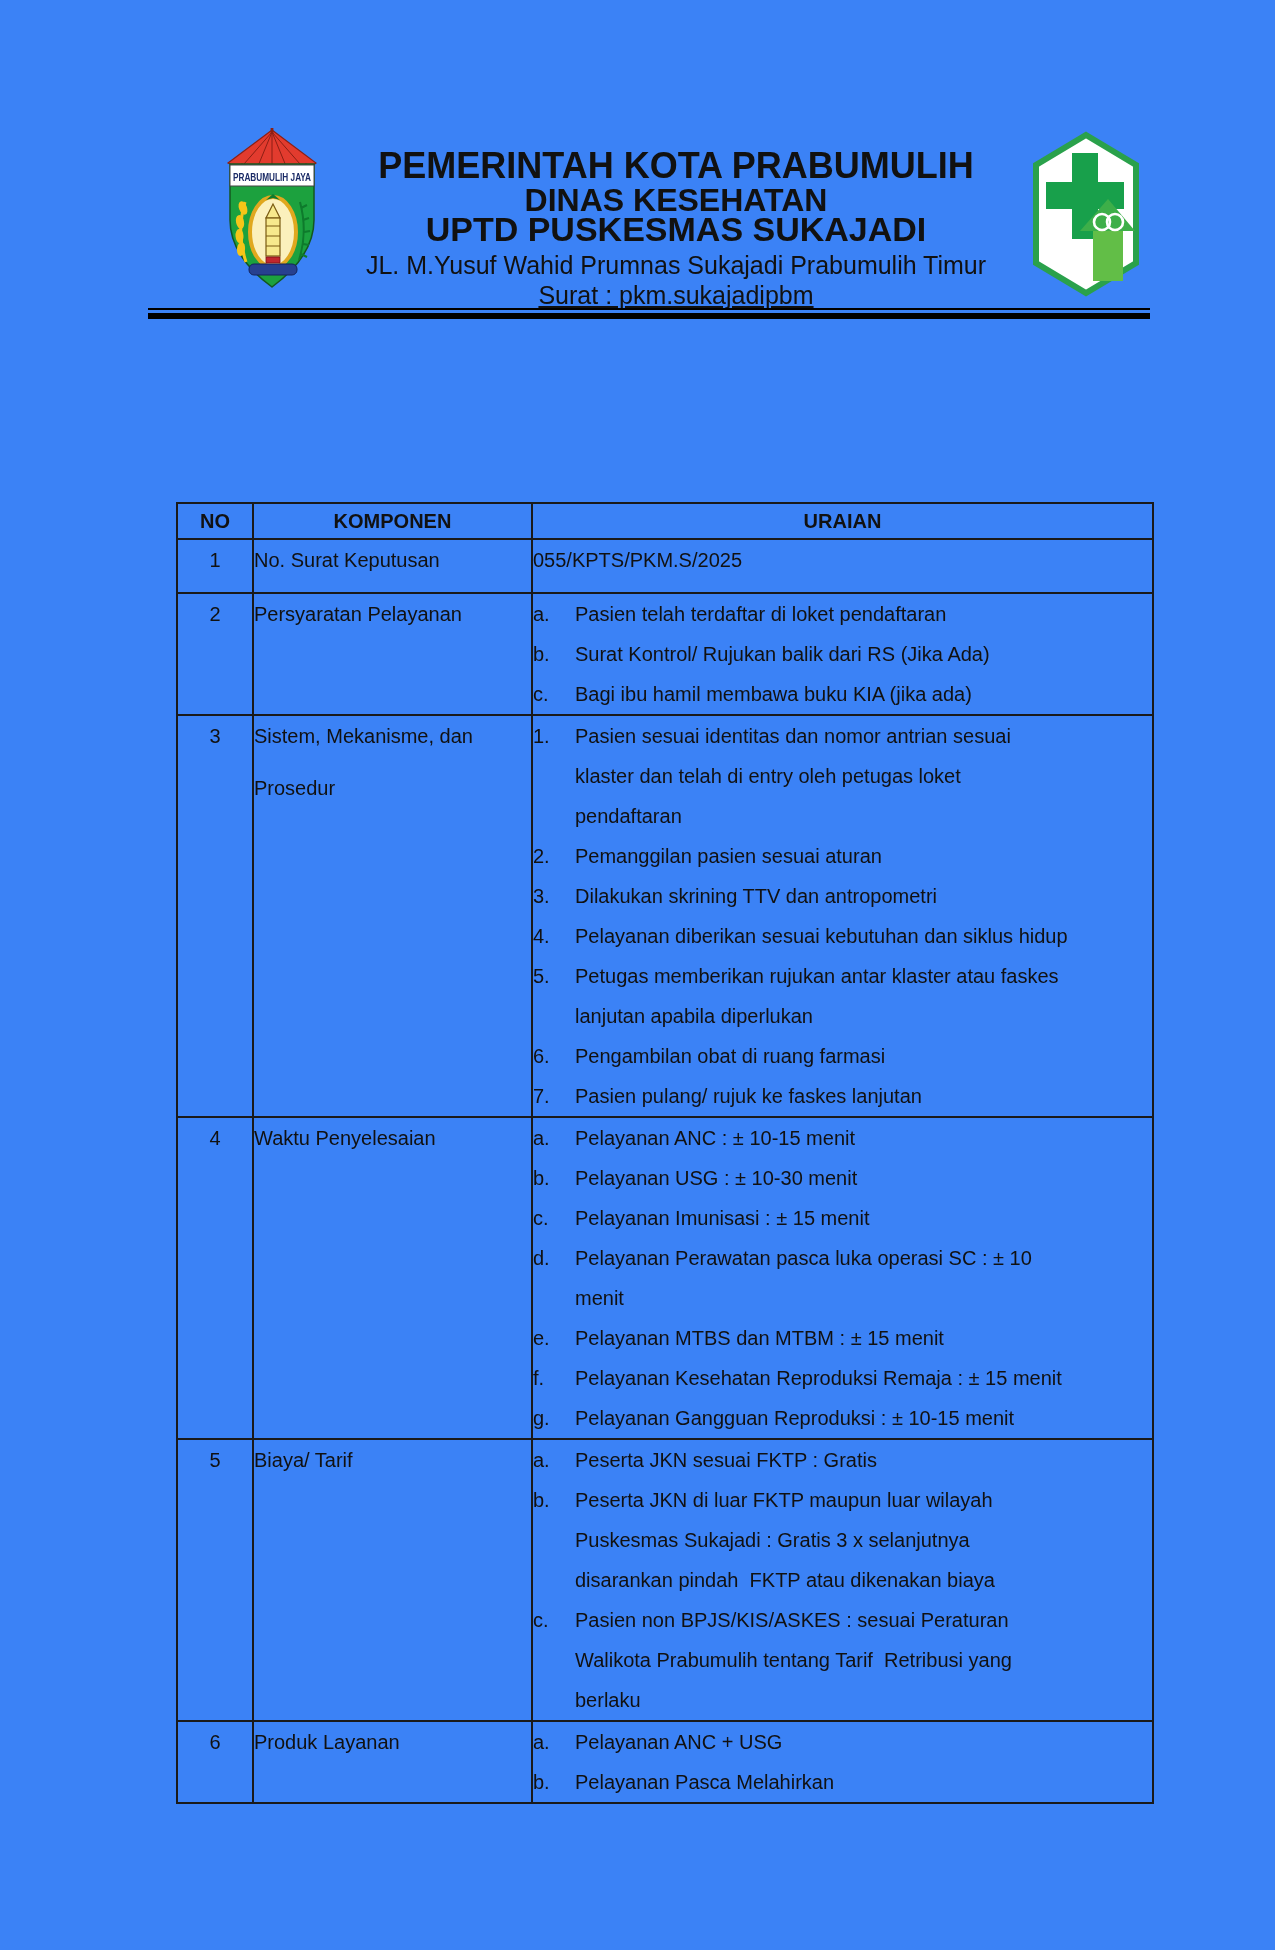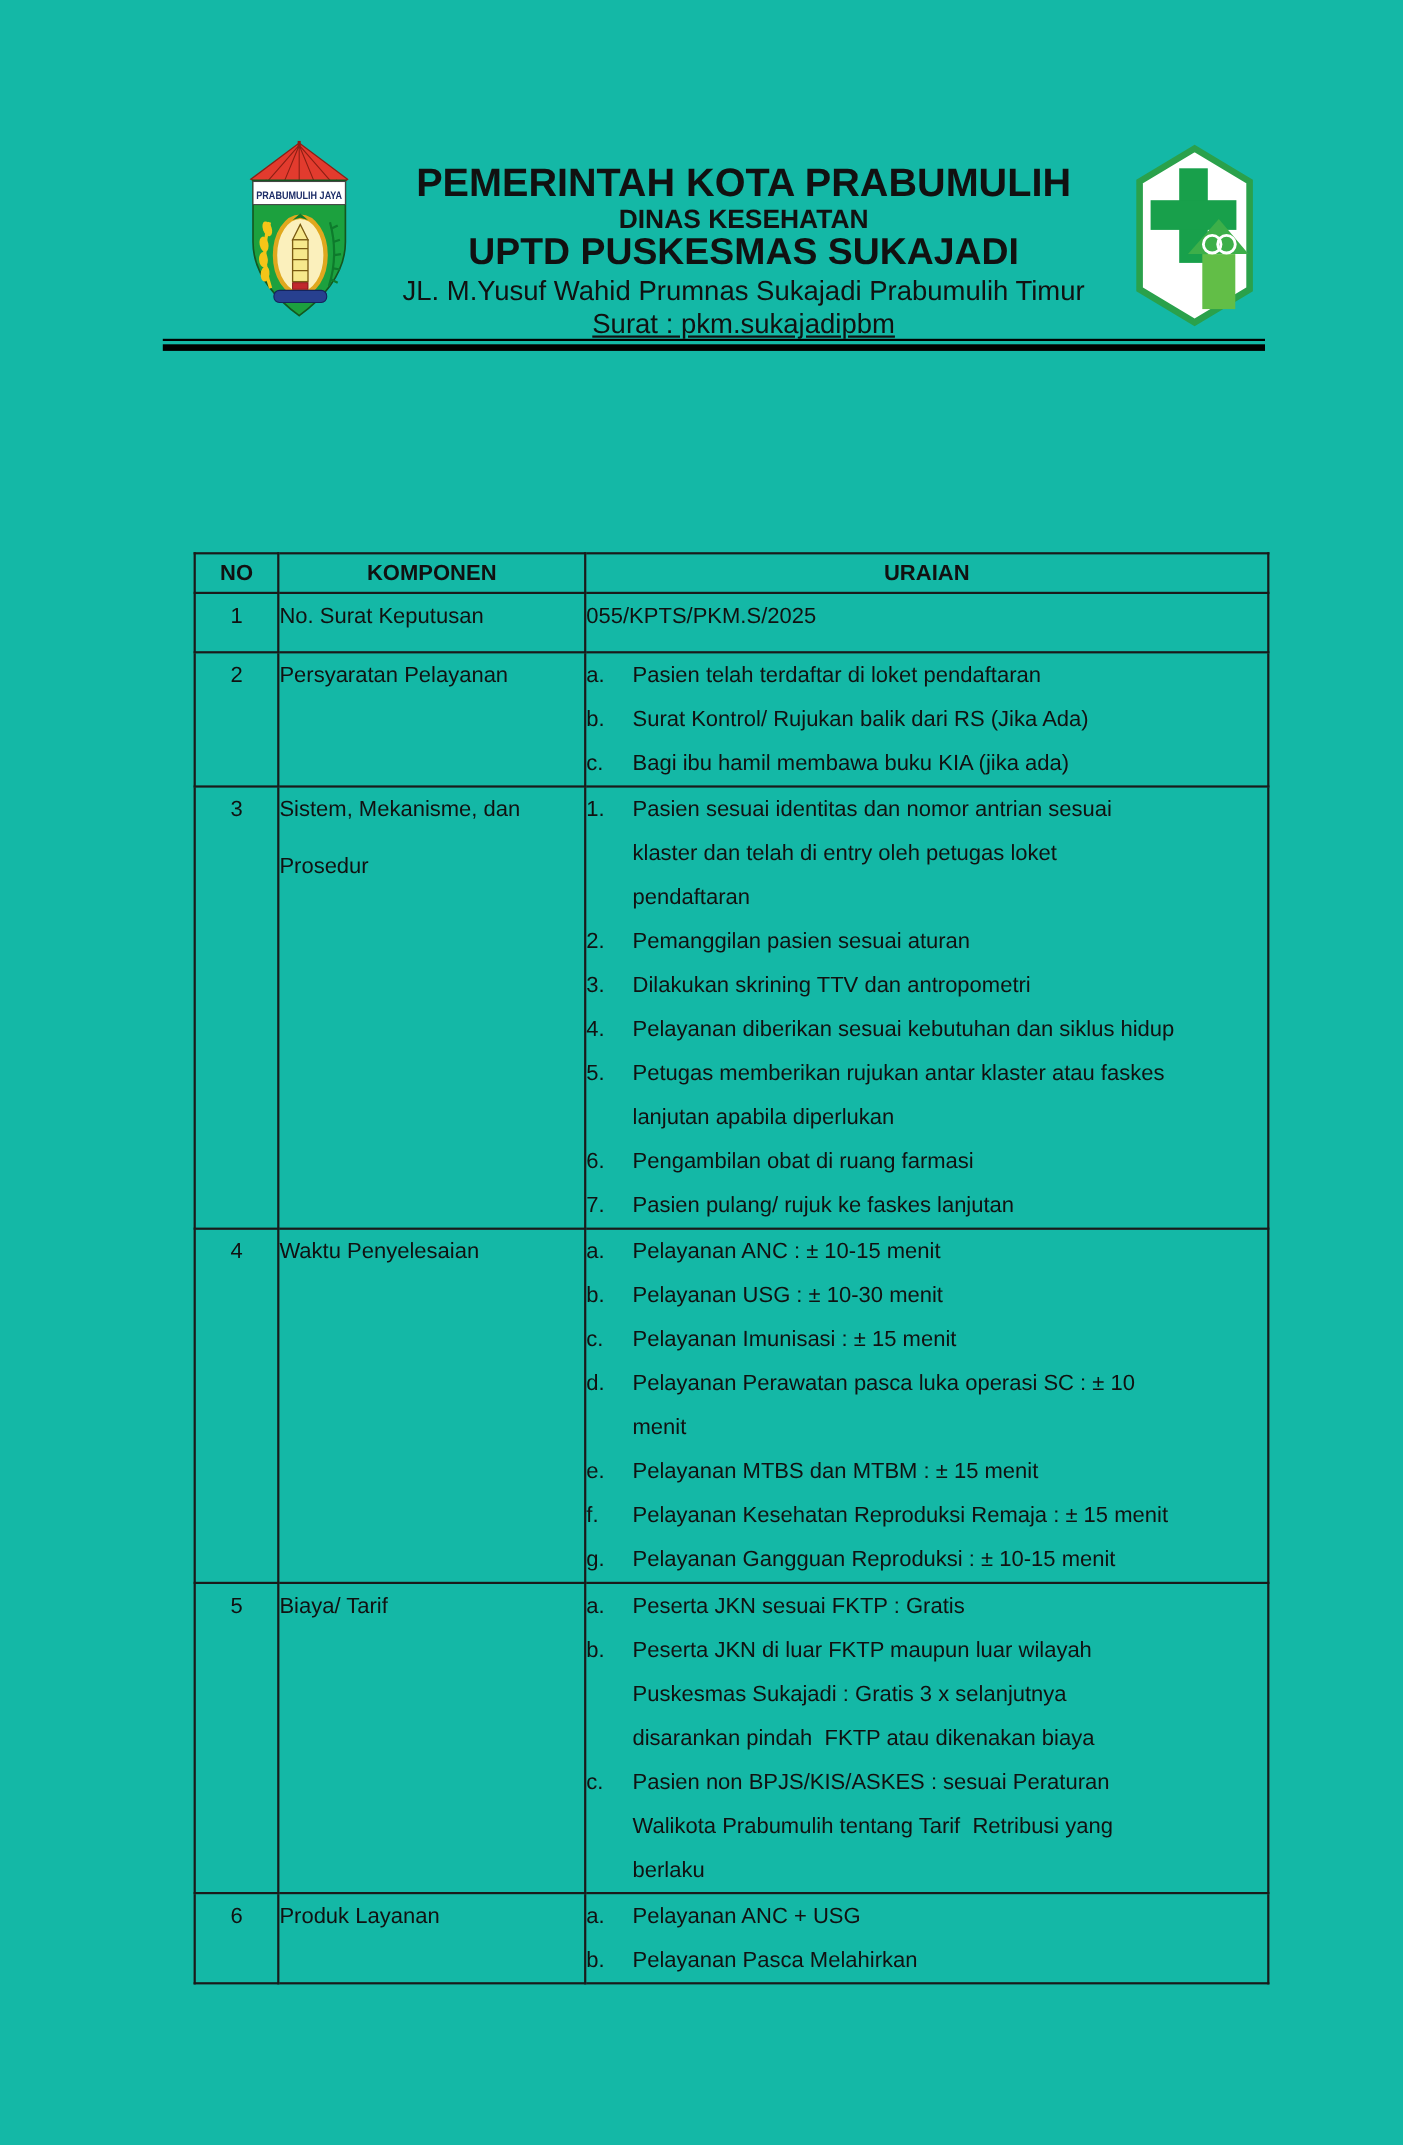--- a/index.html
+++ b/index.html
@@ -1,27 +1,27 @@
 <!DOCTYPE html>
 <html><head>
 <meta charset="utf-8">
 <style>
   html,body{margin:0;padding:0;background:#888;}
   .page{
-    position:relative;width:1275px;height:1950px;background:#14b8a6;
+    position:relative;width:1275px;height:1950px;background:#3b82f6;
     margin:0 auto;font-family:"Liberation Sans","DejaVu Sans",sans-serif;color:#111;
     overflow:hidden;
   }
   
   .emblem-left{position:absolute;left:222px;top:128px;width:100px;height:162px;}
   .logo-right{position:absolute;left:1030px;top:131px;width:112px;height:166px;}
   .lh-text{position:absolute;left:276px;top:0;width:800px;text-align:center;}
   .lh-line{position:absolute;left:0;width:100%;white-space:pre;}
   .lh1{top:150px;font-size:36px;line-height:32px;font-weight:bold;}
-  .lh2{top:184px;font-size:24px;line-height:32px;font-weight:bold;}
+  .lh2{top:184px;font-size:32px;line-height:32px;font-weight:bold;}
   .lh3{top:209px;font-size:34px;line-height:40px;font-weight:bold;}
   .lh-addr{top:251px;font-size:25px;line-height:28px;}
   .lh-email{top:281px;font-size:25px;line-height:28px;text-decoration:underline;}
   .rule-thin{position:absolute;left:148px;top:308px;width:1002px;height:2px;background:#000;}
   .rule-thick{position:absolute;left:148px;top:313px;width:1002px;height:6px;background:#000;}
   
   .doc-title{position:absolute;left:176px;top:366px;width:976px;text-align:center;
              font-weight:bold;font-size:21px;}
   .doc-title div{height:43px;line-height:43px;white-space:pre;}
   

